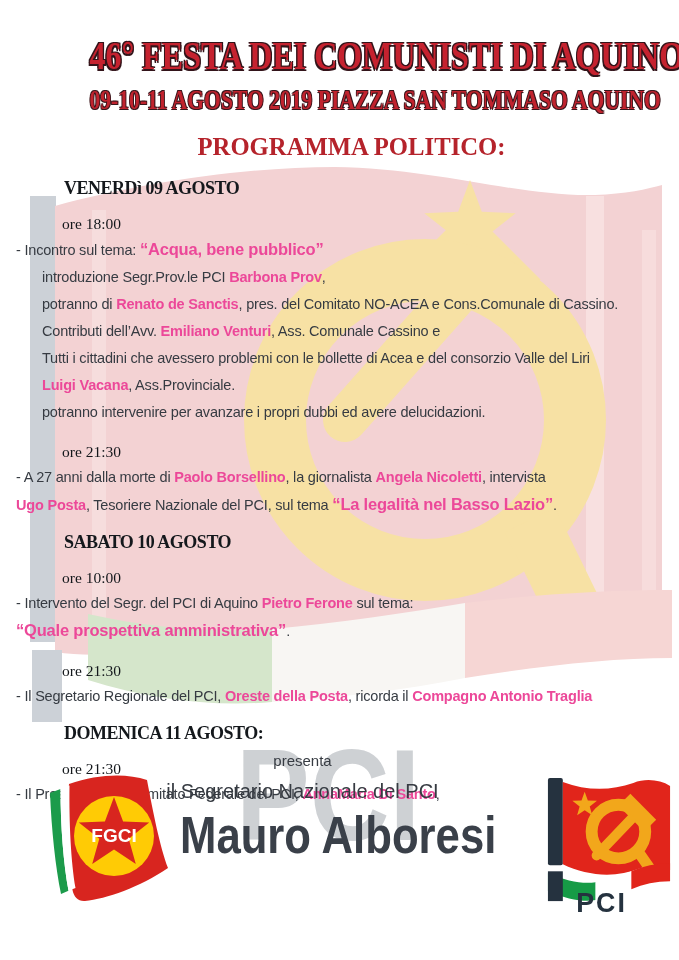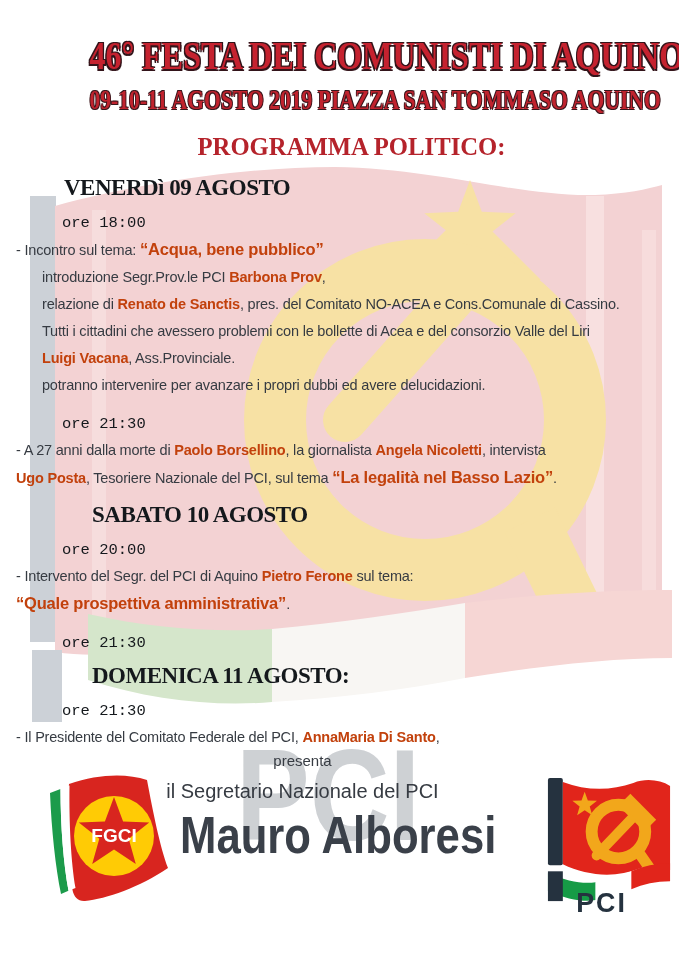--- a/index.html
+++ b/index.html
@@ -12,26 +12,26 @@
          margin:0;white-space:nowrap;transform:scaleX(.8);
          text-shadow:-1.5px -1.5px 0 #33141a,1.5px -1.5px 0 #33141a,-1.5px 1.5px 0 #33141a,1.5px 1.5px 0 #33141a;}
   .subtitle{font-family:"Liberation Serif",serif;font-size:27px;font-weight:bold;color:#c0232e;
             margin-top:6px;white-space:nowrap;transform:scaleX(.8);
             text-shadow:-1px -1px 0 #3a161c,1px -1px 0 #3a161c,-1px 1px 0 #3a161c,1px 1px 0 #3a161c;}
   .heading{font-family:"Liberation Serif",serif;font-size:26px;font-weight:bold;color:#b5232b;
            margin-top:16px;transform:scaleX(.95);}
 
   .program{position:absolute;top:178px;left:0;right:0;}
   .line{font-size:14.5px;letter-spacing:-0.2px;line-height:27px;color:#363b42;white-space:nowrap;}
-  .line b{font-weight:bold;color:#c2410c;}
+  .line b{font-weight:bold;color:#ec4899;}
   .line .em{font-size:16.5px;}
-  .t-day,.t-day2{font-family:"Liberation Serif",serif;font-weight:bold;font-size:23px;
+  .t-day,.t-day2{font-family:"Liberation Serif",serif;font-weight:bold;font-size:18px;
            letter-spacing:-0.5px;color:#14181c;line-height:20px;margin:0 0 6px 64px;}
-  .t-day2{margin-left:92px;margin-top:13px;}
-  .t-time{font-family:Liberation Mono, monospace;font-size:15.5px;color:#14181c;line-height:19px;
+  .t-day2{margin-left:64px;margin-top:13px;}
+  .t-time{font-family:Liberation Serif, serif;font-size:15.5px;color:#14181c;line-height:19px;
           margin:16px 0 3px 62px;letter-spacing:0;}
   .t-bullet{margin-left:16px;}
   .t-cont{margin-left:42px;}
 
   .closing{position:absolute;left:115px;top:752px;width:375px;text-align:center;color:#363b42;}
   .presenta{font-size:15px;}
   .secretary{font-size:20px;margin-top:11px;}
   .speaker{font-size:52px;font-weight:bold;color:#3a4049;margin-top:2px;white-space:nowrap;
            transform:scaleX(.84);position:relative;left:35px;}
 
@@ -66,32 +66,34 @@
     <h1 class="title">46° FESTA DEI COMUNISTI DI AQUINO</h1>
     <div class="subtitle">09-10-11 AGOSTO 2019 PIAZZA SAN TOMMASO AQUINO</div>
     <div class="heading">PROGRAMMA POLITICO:</div>
   </header>
 
   <main class="program" id="program">
       <div class="line t-day"><span>VENERDì 09 AGOSTO</span></div>
       <div class="line t-time"><span>ore 18:00</span></div>
       <div class="line t-bullet"><span>- Incontro sul tema: </span><b class="em">“Acqua, bene pubblico”</b></div>
       <div class="line t-cont"><span>introduzione Segr.Prov.le PCI </span><b>Barbona Prov</b><span>,</span></div>
-      <div class="line t-cont"><span>relazione di </span><b>Renato de Sanctis</b><span>, pres. del Comitato NO-ACEA e Cons.Comunale di Cassino.</span></div>
+      <div class="line t-cont"><span>potranno di </span><b>Renato de Sanctis</b><span>, pres. del Comitato NO-ACEA e Cons.Comunale di Cassino.</span></div>
+      <div class="line t-cont"><span>Contributi dell’Avv. </span><b>Emiliano Venturi</b><span>, Ass. Comunale Cassino e</span></div>
       <div class="line t-cont"><span>Tutti i cittadini che avessero problemi con le bollette di Acea e del consorzio Valle del Liri</span></div>
       <div class="line t-cont"><b>Luigi Vacana</b><span>, Ass.Provinciale.</span></div>
       <div class="line t-cont"><span>potranno intervenire per avanzare i propri dubbi ed avere delucidazioni.</span></div>
       <div class="line t-time"><span>ore 21:30</span></div>
       <div class="line t-bullet"><span>- A 27 anni dalla morte di </span><b>Paolo Borsellino</b><span>, la giornalista </span><b>Angela Nicoletti</b><span>, intervista</span></div>
       <div class="line t-bullet"><b>Ugo Posta</b><span>, Tesoriere Nazionale del PCI, sul tema </span><b class="em">“La legalità nel Basso Lazio”</b><span>.</span></div>
       <div class="line t-day2"><span>SABATO 10 AGOSTO</span></div>
-      <div class="line t-time"><span>ore 20:00</span></div>
+      <div class="line t-time"><span>ore 10:00</span></div>
       <div class="line t-bullet"><span>- Intervento del Segr. del PCI di Aquino </span><b>Pietro Ferone</b><span> sul tema:</span></div>
       <div class="line t-bullet"><b class="em">“Quale prospettiva amministrativa”</b><span>.</span></div>
       <div class="line t-time"><span>ore 21:30</span></div>
+      <div class="line t-bullet"><span>- Il Segretario Regionale del PCI, </span><b>Oreste della Posta</b><span>, ricorda il </span><b>Compagno Antonio Traglia</b></div>
       <div class="line t-day2"><span>DOMENICA 11 AGOSTO:</span></div>
       <div class="line t-time"><span>ore 21:30</span></div>
       <div class="line t-bullet"><span>- Il Presidente del Comitato Federale del PCI, </span><b>AnnaMaria Di Santo</b><span>,</span></div>
     </main>
 
   <div class="closing">
     <div class="presenta">presenta</div>
     <div class="secretary">il Segretario Nazionale del PCI</div>
     <div class="speaker">Mauro Alboresi</div>
   </div>

